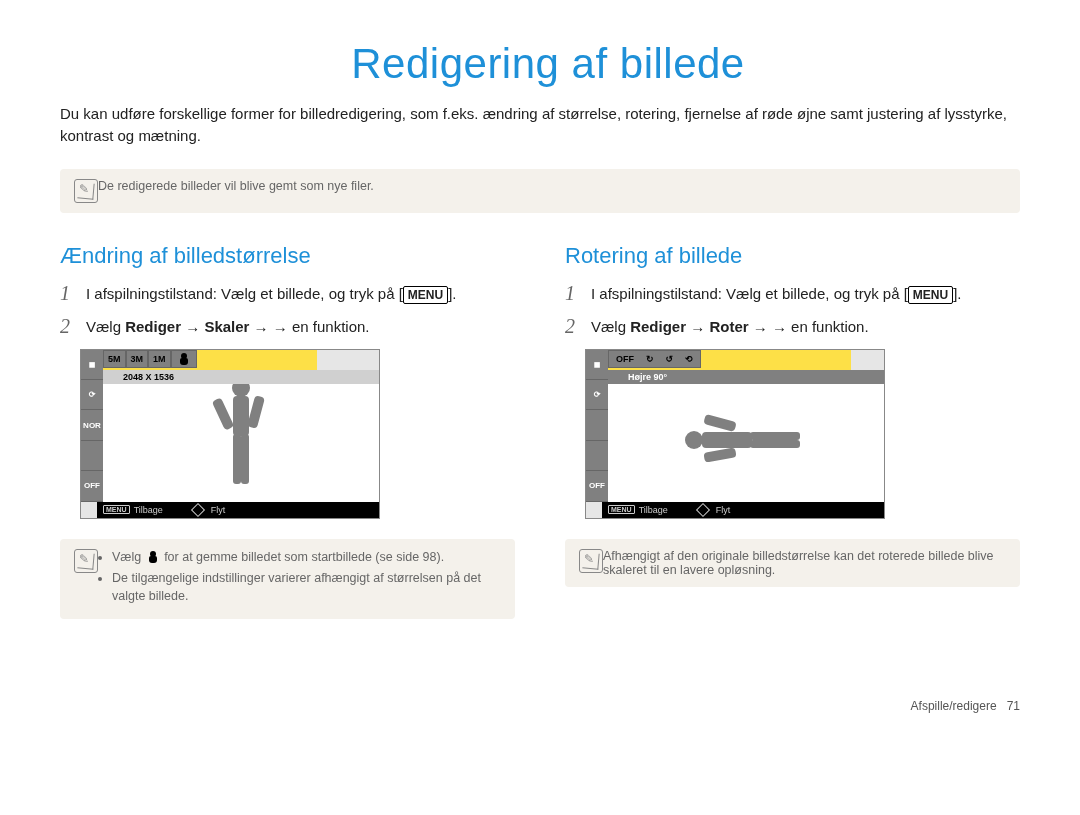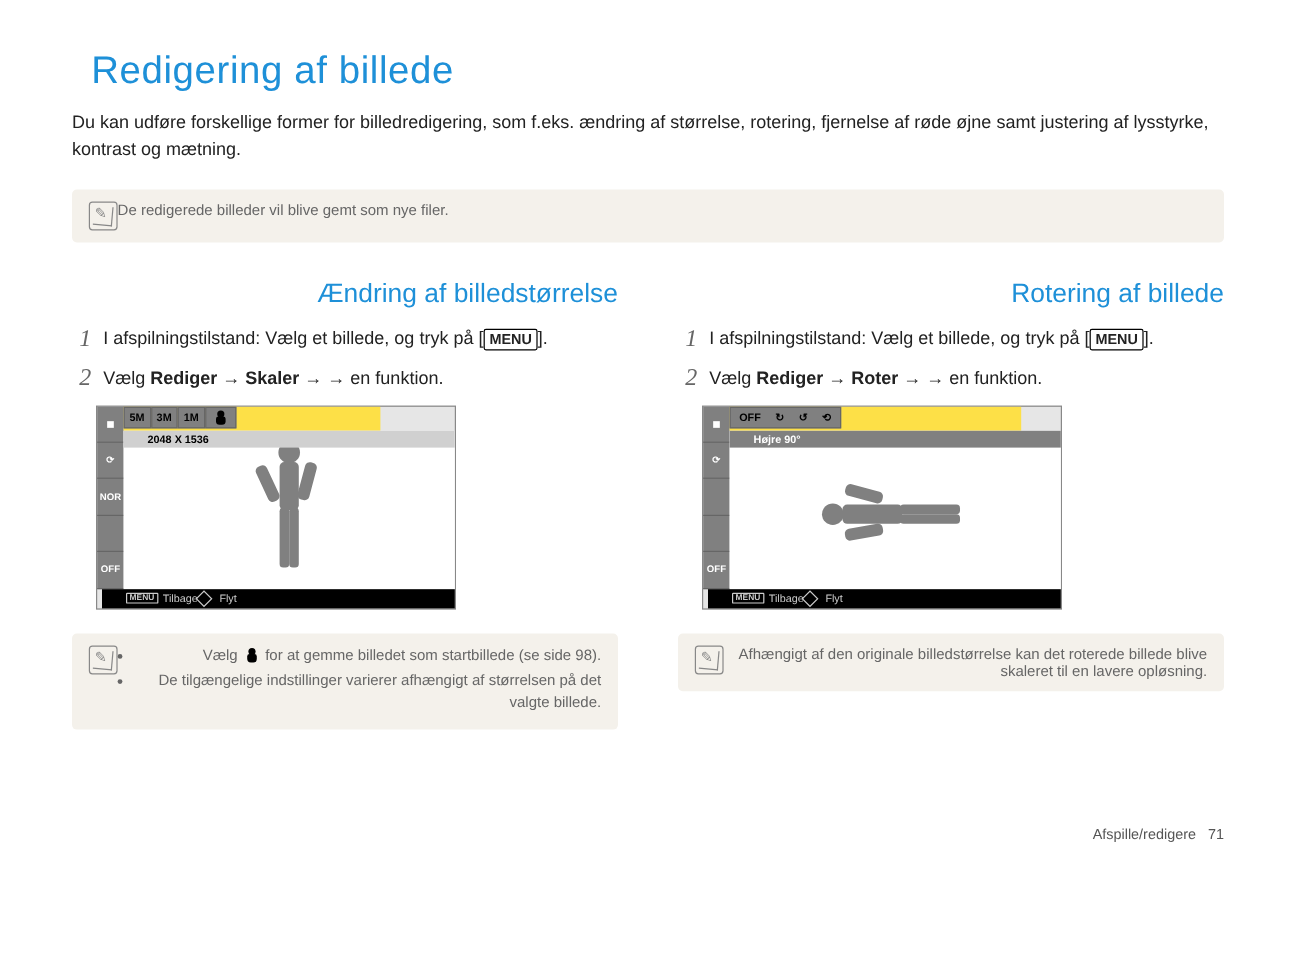--- a/index.html
+++ b/index.html
@@ -10,25 +10,26 @@
     color: #333;
     width: 1080px;
   }
   .page {
     box-sizing: border-box;
     width: 1080px;
     padding: 40px 60px 30px 60px;
     position: relative;
   }
   .title {
-    font-size: 32px;
+    font-size: 42px;
     font-weight: 300;
     color: #1e90d8;
     margin: 0 0 8px 16px;
     letter-spacing: 0.5px;
+    text-align: center;
   }
   .intro {
     font-size: 15px;
     line-height: 1.45;
     color: #222;
     margin-bottom: 22px;
   }
   .notebox {
     background: #f4f1eb;
     border-radius: 4px;
@@ -62,21 +63,20 @@
     position: absolute;
     font-size: 12px;
     left: 4px;
     top: 2px;
     color: #888;
   }
   .columns {
     display: flex;
     gap: 50px;
     margin-top: 30px;
-    text-align: right;
   }
   .col {
     flex: 1 1 0;
   }
   .subhead {
     font-size: 22px;
     font-weight: 400;
     color: #1e90d8;
     margin: 0 0 14px 0;
   }
@@ -180,28 +180,29 @@
     display: flex;
     align-items: center;
     z-index: 3;
   }
   .screen .darkstrip2 {
     background: #808080;
     color: #fff;
   }
   .screen .bottombar {
     position: absolute;
-    left: 4px; right: 0; bottom: 0;
+    left: 16px; right: 0; bottom: 0;
     height: 16px;
     background: #000;
     color: #ccc;
     font-size: 9px;
     display: flex;
     align-items: center;
-    padding: 0 20px;
+    padding: 0 6px;
+    gap: 30px;
   }
   .screen .bottombar .bb-left,
   .screen .bottombar .bb-right { display:flex; align-items:center; gap:4px; }
   .screen .bottombar .menubox {
     font-size: 7px;
     font-weight: bold;
     border: 1px solid #ccc;
     padding: 0 2px;
     border-radius: 1px;
   }

